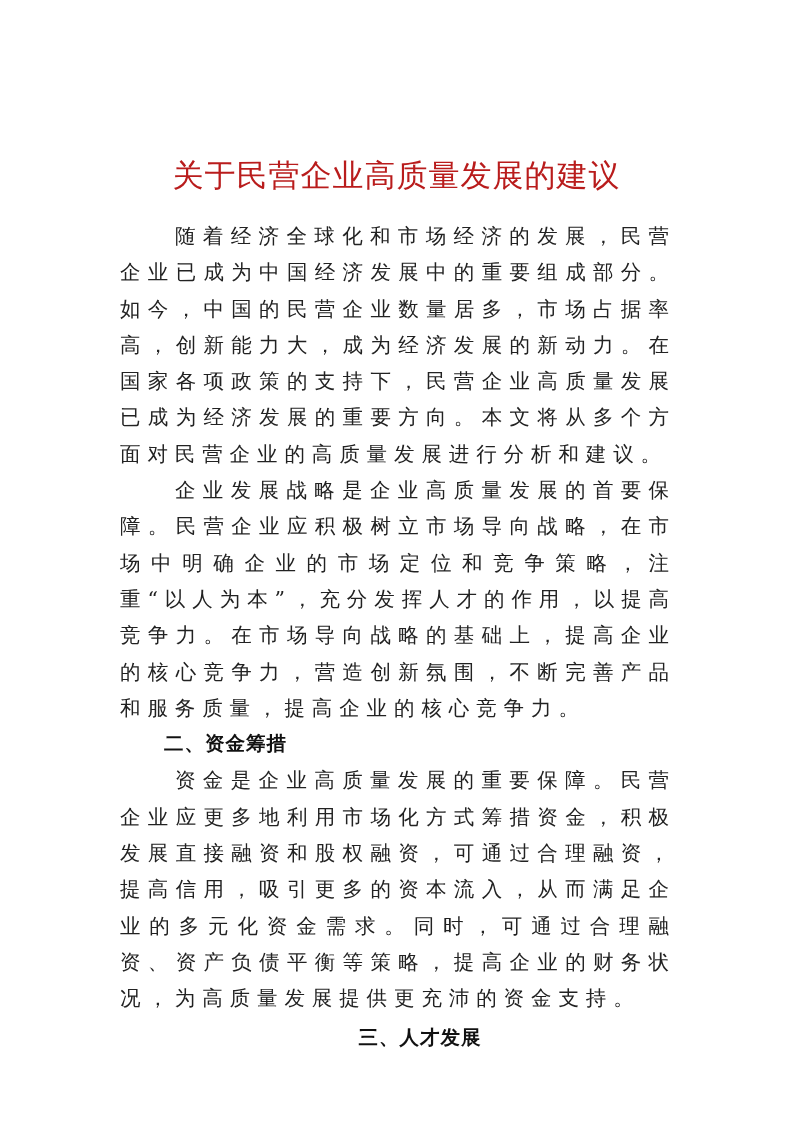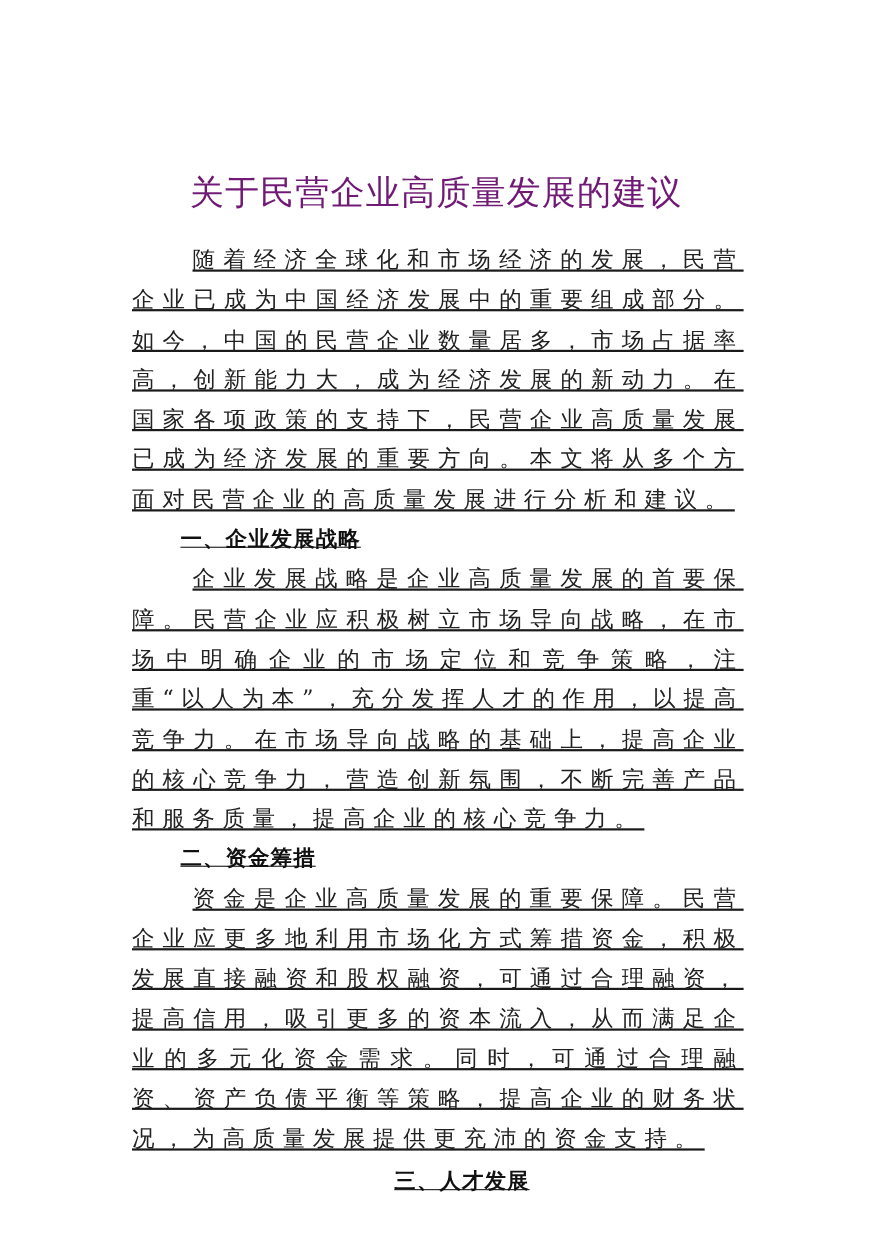--- a/index.html
+++ b/index.html
@@ -1,37 +1,36 @@
 <!DOCTYPE html>
 <html><head>
 <meta charset="utf-8">
 <style>
   html, body { margin: 0; padding: 0; background: #ffffff; }
   body { width: 793px; height: 1122px; position: relative; overflow: hidden;
          font-family: "DejaVu Serif", "Liberation Serif", serif; color: #1a1a1a; }
   .page { position: absolute; left: 0; top: 0; width: 793px; height: 1122px; background: #fff; }
   .title { position: absolute; top: 134px; left: 0; width: 793px; text-align: center;
-           font-size: 31px; line-height: 42px; letter-spacing: 1px; color: #701a75; font-weight: normal; margin-top: 20px; }
-  .body-block { position: absolute; left: 120px; top: 218px; width: 556px; text-decoration: underline; }
+           font-size: 31px; line-height: 42px; letter-spacing: 1px; color: #b91c1c; font-weight: normal; margin-top: 20px; }
+  .body-block { position: absolute; left: 120px; top: 218px; width: 556px; }
   .para { margin: 0; font-size: 20.5px; line-height: 36.3px; letter-spacing: 6.9px;
           text-align: justify; text-indent: 55px; color: #222; word-break: break-all; }
   .heading { margin: 0; font-family: "DejaVu Sans", "Liberation Sans", sans-serif; font-weight: bold;
              font-size: 19.5px; line-height: 36.3px; padding-left: 44px; color: #111; letter-spacing: 1px; }
   .heading.spaced { margin-top: 3px; text-align: center; }
 </style>
 </head>
 <body>
 
 <div class="page">
   <h1 class="title">关于民营企业高质量发展的建议</h1>
 
   <div class="body-block">
     <p class="para">随着经济全球化和市场经济的发展，民营企业已成为中国经济发展中的重要组成部分。如今，中国的民营企业数量居多，市场占据率高，创新能力大，成为经济发展的新动力。在国家各项政策的支持下，民营企业高质量发展已成为经济发展的重要方向。本文将从多个方面对民营企业的高质量发展进行分析和建议。</p>
 
-    <h2 class="heading">一、企业发展战略</h2>
     <p class="para">企业发展战略是企业高质量发展的首要保障。民营企业应积极树立市场导向战略，在市场中明确企业的市场定位和竞争策略，注重“以人为本”，充分发挥人才的作用，以提高竞争力。在市场导向战略的基础上，提高企业的核心竞争力，营造创新氛围，不断完善产品和服务质量，提高企业的核心竞争力。</p>
 
     <h2 class="heading">二、资金筹措</h2>
     <p class="para">资金是企业高质量发展的重要保障。民营企业应更多地利用市场化方式筹措资金，积极发展直接融资和股权融资，可通过合理融资，提高信用，吸引更多的资本流入，从而满足企业的多元化资金需求。同时，可通过合理融资、资产负债平衡等策略，提高企业的财务状况，为高质量发展提供更充沛的资金支持。</p>
 
     <h2 class="heading spaced">三、人才发展</h2>
   </div>
 </div>
 
 </body></html>

